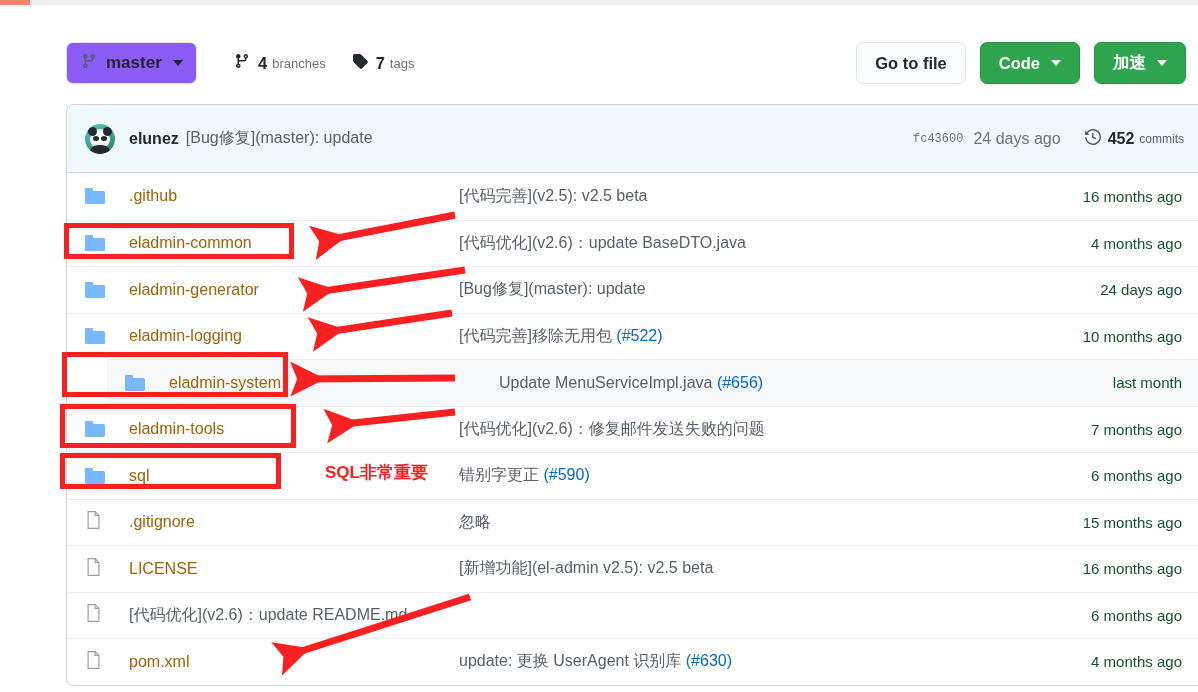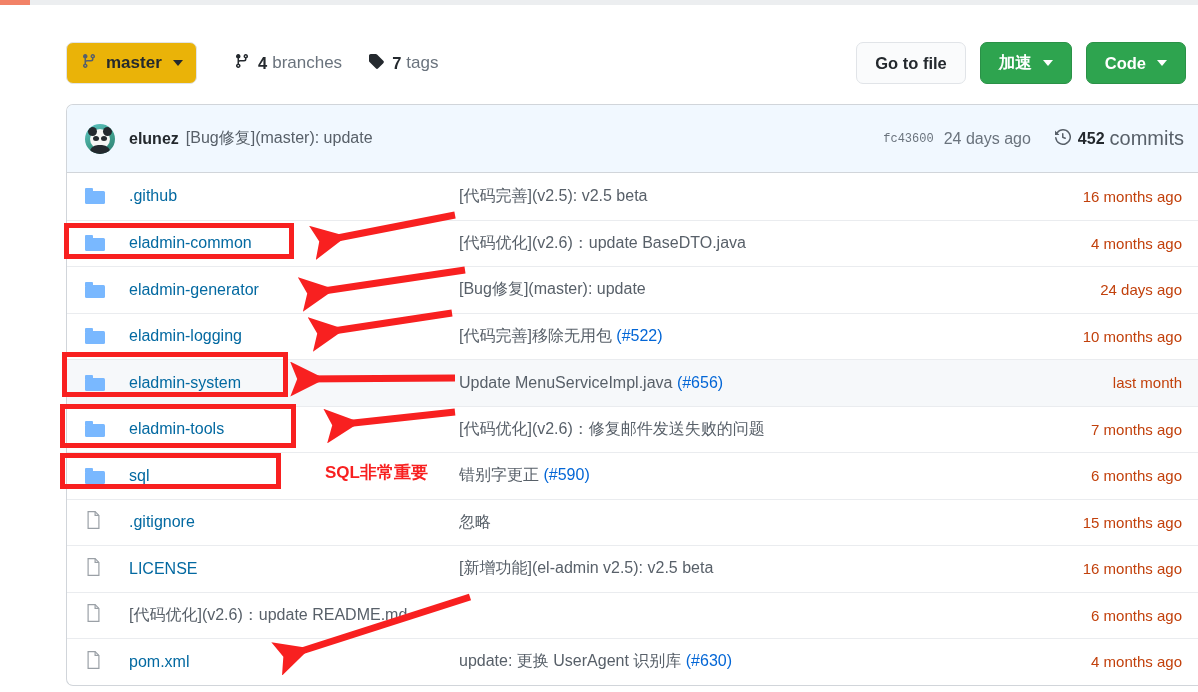--- a/index.html
+++ b/index.html
@@ -34,21 +34,21 @@
     left: 66px; top: 42px;
     width: 1120px; height: 44px;
   }
   .branch-btn {
     position: absolute; left: 0; top: 0;
     height: 42px;
     display: flex; align-items: center;
     padding: 0 13px 0 14px;
     border: 1px solid #e1e4e8;
     border-radius: 7px;
-    background: #eab308;
+    background: #8b5cf6;
     cursor: pointer;
   }
   .branch-btn .lbl {
     font-size: 17px; font-weight: bold; color: #24292e;
     margin-left: 9px;
   }
   .caret {
     width: 0; height: 0;
     border-left: 5px solid transparent;
     border-right: 5px solid transparent;
@@ -65,21 +65,21 @@
   .count-item {
     display: flex; align-items: center;
     margin-right: 26px;
     cursor: pointer;
   }
   .count-item .num {
     font-size: 16.5px; font-weight: bold; color: #24292e;
     margin-left: 8px;
   }
   .count-item .word {
-    font-size: 17px; color: #6a737d; margin-left: 5px;
+    font-size: 13px; color: #6a737d; margin-left: 5px;
   }
 
   .right-actions {
     position: absolute; right: 0; top: 0;
     display: flex; align-items: center; gap: 14px;
   }
   .btn {
     height: 42px;
     display: flex; align-items: center; justify-content: center;
     border-radius: 7px;
@@ -167,50 +167,50 @@
     font-size: 16px; color: #6a737d; margin-left: 10px;
   }
   .commits-count {
     display: flex; align-items: center;
     margin-left: 24px; cursor: pointer;
   }
   .commits-count .num {
     font-size: 16px; font-weight: bold; color: #24292e; margin-left: 7px;
   }
   .commits-count .word {
-    font-size: 20px; color: #586069; margin-left: 5px;
+    font-size: 12px; color: #586069; margin-left: 5px;
   }
 
   
   .row {
     display: flex; align-items: center;
     height: 46.5px;
     border-top: 1px solid #eaecef;
     padding-left: 18px;
   }
   .row:first-of-type { border-top: none; }
-  .row.hl { background: #f6f8fa; }
+  .row.hl { background: #f6f8fa; margin-left: 40px; }
   .row .icon-cell {
     width: 44px; flex: none;
     display: flex; align-items: center;
   }
   .row .name {
-    font-size: 16px; color: #0369a1;
+    font-size: 16px; color: #a16207;
     width: 330px; flex: none;
     cursor: pointer;
     overflow: hidden; white-space: nowrap;
   }
   .row .msg {
     font-size: 16px; color: #586069;
     flex: 1; cursor: pointer;
     overflow: hidden; white-space: nowrap;
   }
   .row .msg .pr { color: #0366d6; }
   .row .age {
-    font-size: 15px; color: #c2410c;
+    font-size: 15px; color: #14532d;
     width: 190px; flex: none;
     text-align: right; padding-right: 16px;
   }
 
   .folder-ico {
     width: 20px; height: 16px; position: relative;
   }
   .folder-ico .tab {
     position: absolute; left: 0; top: 0;
     width: 8px; height: 4px;
@@ -279,25 +279,25 @@
           </svg>
         </span>
         <span class="num">7</span>
         <span class="word">tags</span>
       </div>
     </div>
 
     <div class="right-actions">
       <div class="btn btn-white">Go to file</div>
       <div class="btn btn-green">
+        <span>Code</span>
+        <span class="caret white"></span>
+      </div>
+      <div class="btn btn-green">
         <span>加速</span>
-        <span class="caret white"></span>
-      </div>
-      <div class="btn btn-green">
-        <span>Code</span>
         <span class="caret white"></span>
       </div>
     </div>
   </div>
 
   <div class="filebox">
 
     <div class="commit-head">
       <div class="avatar">
         <div class="panda-face"></div>

